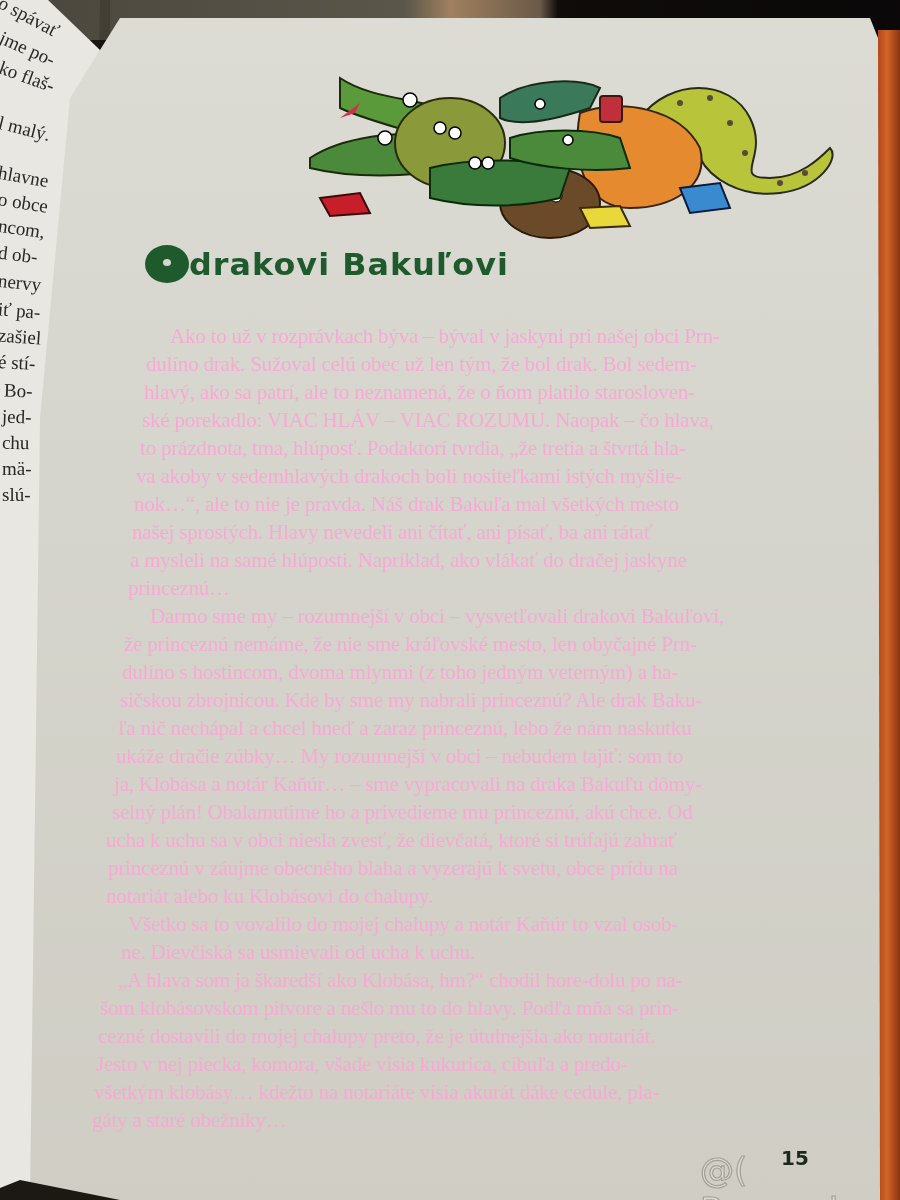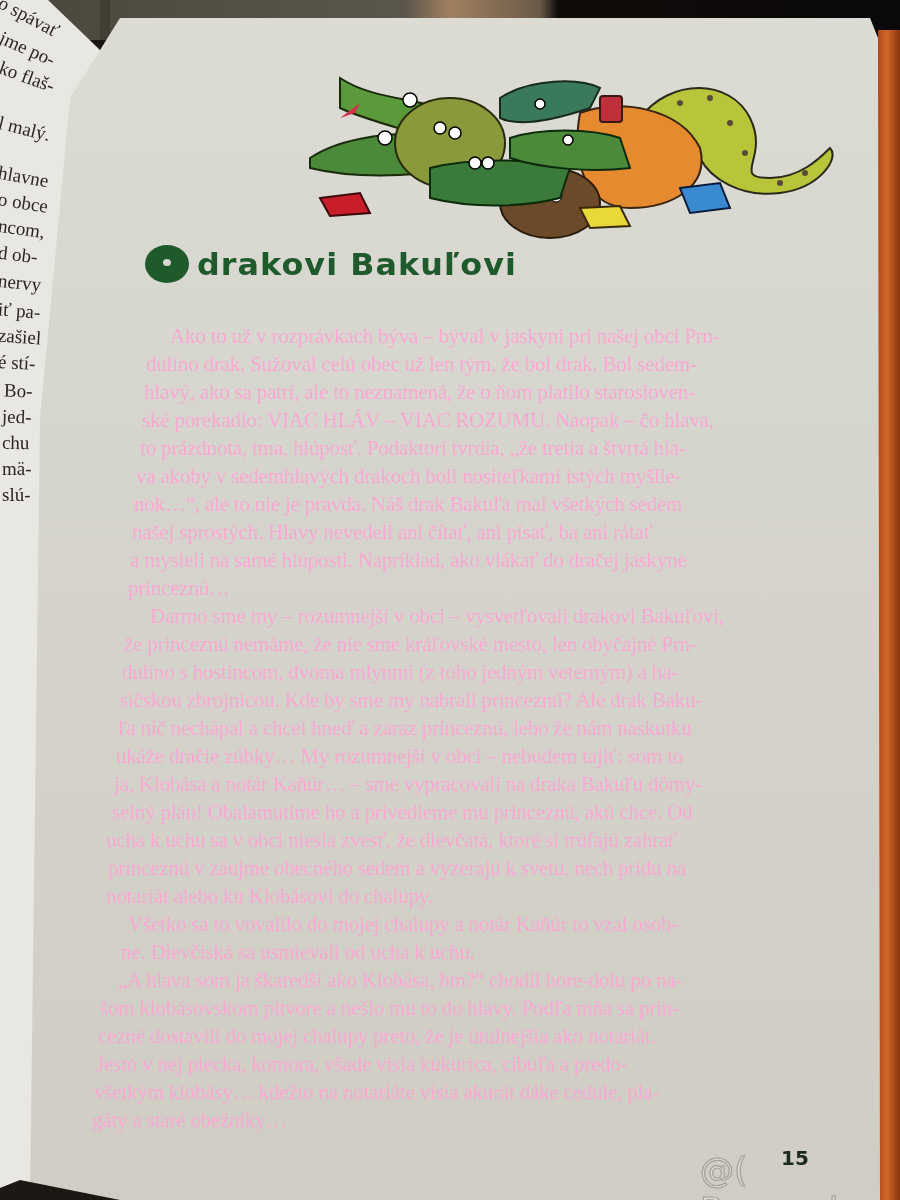--- a/index.html
+++ b/index.html
@@ -25,21 +25,21 @@
     clip-path: polygon(40px 0, 50px 0, 50px 1200px, 20px 1200px); }
   
   .right-page {
     position: absolute; left: 30px; top: 18px; width: 850px; height: 1182px;
     background: linear-gradient(180deg, #dcdcd4 0%, #d6d5cd 40%, #cfcdc4 100%);
     clip-path: polygon(90px 0, 840px 0, 848px 20px, 850px 1182px, 0 1182px, 10px 400px, 40px 80px);
   }
   .bottom-shadow { position: absolute; left: 0; bottom: 0; width: 120px; height: 30px;
     background: #1c1814; clip-path: polygon(20px 10px, 120px 30px, 0 30px, 0 18px); }
   .illustration { position: absolute; left: 300px; top: 58px; width: 550px; height: 185px; }
-  .title { position: absolute; left: 145px; top: 245px; display: flex; align-items: center; gap: 8px; }
+  .title { position: absolute; left: 145px; top: 245px; display: flex; align-items: center; }
   .title-o { width: 44px; height: 38px; border-radius: 50%; background: #1f5a2c; position: relative; }
   .title-o::after { content: ""; position: absolute; left: 18px; top: 14px; width: 8px; height: 7px; border-radius: 50%; background: #d8d7cf; }
   .title-text { font-family: "DejaVu Sans", sans-serif; font-weight: bold; font-size: 30px; color: #1f5a2c; letter-spacing: 1px; transform: scaleX(1.06); transform-origin: left; }
   .body-text { position: absolute; left: 0; top: 0; width: 900px; }
   .line { position: absolute; font-size: 21px; color: #f9a8d4; white-space: nowrap; letter-spacing: -0.2px; }
   .page-number { position: absolute; left: 781px; top: 1146px; font-family: "DejaVu Sans", sans-serif; font-weight: bold; font-size: 20px; color: #1b2a1c; }
   .watermark { position: absolute; left: 700px; top: 1150px; font-family: "DejaVu Sans", sans-serif; font-size: 34px; color: rgba(230,228,220,0.55);
     -webkit-text-stroke: 1.2px rgba(120,118,110,0.55); letter-spacing: 0px; }
 </style>
 </head>
@@ -122,34 +122,34 @@
   <span class="title-text">drakovi Bakuľovi</span>
 </div>
 
 <div class="body-text">
   <div class="line" style="left:170px;top:324px">Ako to už v rozprávkach býva – býval v jaskyni pri našej obci Prn-</div>
   <div class="line" style="left:146px;top:352px">dulíno drak. Sužoval celú obec už len tým, že bol drak. Bol sedem-</div>
   <div class="line" style="left:144px;top:380px">hlavý, ako sa patrí, ale to neznamená, že o ňom platilo staroslo­ven-</div>
   <div class="line" style="left:142px;top:408px">ské porekadlo: VIAC HLÁV – VIAC ROZUMU. Naopak – čo hlava,</div>
   <div class="line" style="left:140px;top:436px">to prázdnota, tma, hlúposť. Podaktorí tvrdia, „že tretia a štvrtá hla-</div>
   <div class="line" style="left:136px;top:464px">va akoby v sedemhlavých drakoch boli nositeľkami istých myšlie-</div>
-  <div class="line" style="left:134px;top:492px">nok…“, ale to nie je pravda. Náš drak Bakuľa mal všetkých sedem</div>
+  <div class="line" style="left:134px;top:492px">nok…“, ale to nie je pravda. Náš drak Bakuľa mal všetkých mesto</div>
   <div class="line" style="left:132px;top:520px">našej sprostých. Hlavy nevedeli ani čítať, ani písať, ba ani rátať</div>
   <div class="line" style="left:130px;top:548px">a mysleli na samé hlúposti. Napríklad, ako vlákať do dračej jaskyne</div>
   <div class="line" style="left:128px;top:576px">princeznú…</div>
   <div class="line" style="left:150px;top:604px">Darmo sme my – rozumnejší v obci – vysvetľovali drakovi Bakuľovi,</div>
   <div class="line" style="left:124px;top:632px">že princeznú nemáme, že nie sme kráľovské mesto, len obyčajné Prn-</div>
   <div class="line" style="left:122px;top:660px">dulíno s hostincom, dvoma mlynmi (z toho jedným veterným) a ha-</div>
   <div class="line" style="left:120px;top:688px">sičskou zbrojnicou. Kde by sme my nabrali princeznú? Ale drak Baku-</div>
   <div class="line" style="left:118px;top:716px">ľa nič nechápal a chcel hneď a zaraz princeznú, lebo že nám naskutku</div>
   <div class="line" style="left:116px;top:744px">ukáže dračie zúbky… My rozumnejší v obci – nebudem tajiť: som to</div>
   <div class="line" style="left:114px;top:772px">ja, Klobása a notár Kaňúr… – sme vypracovali na draka Bakuľu dômy-</div>
   <div class="line" style="left:112px;top:800px">selný plán! Obalamutime ho a privedieme mu princeznú, akú chce. Od</div>
   <div class="line" style="left:106px;top:828px">ucha k uchu sa v obci niesla zvesť, že dievčatá, ktoré si trúfajú zahrať</div>
-  <div class="line" style="left:108px;top:856px">princeznú v záujme obecného sedem a vyzerajú k svetu, nech prídu na</div>
+  <div class="line" style="left:108px;top:856px">princeznú v záujme obecného blaha a vyzerajú k svetu, obce prídu na</div>
   <div class="line" style="left:106px;top:884px">notariát alebo ku Klobásovi do chalupy.</div>
   <div class="line" style="left:128px;top:912px">Všetko sa to vovalilo do mojej chalupy a notár Kaňúr to vzal osob-</div>
   <div class="line" style="left:121px;top:940px">ne. Dievčiská sa usmievali od ucha k uchu.</div>
   <div class="line" style="left:118px;top:968px">„A hlava som ja škaredší ako Klobása, hm?“ chodil hore-dolu po na-</div>
   <div class="line" style="left:100px;top:996px">šom klobásovskom pitvore a nešlo mu to do hlavy. Podľa mňa sa prin-</div>
   <div class="line" style="left:98px;top:1024px">cezné dostavili do mojej chalupy preto, že je útulnejšia ako notariát.</div>
   <div class="line" style="left:96px;top:1052px">Jesto v nej piecka, komora, všade visia kukurica, cibuľa a predo-</div>
   <div class="line" style="left:94px;top:1080px">všetkým klobásy… kdežto na notariáte visia akurát dáke cedule, pla-</div>
   <div class="line" style="left:92px;top:1108px">gáty a staré obežníky…</div>
 </div>

